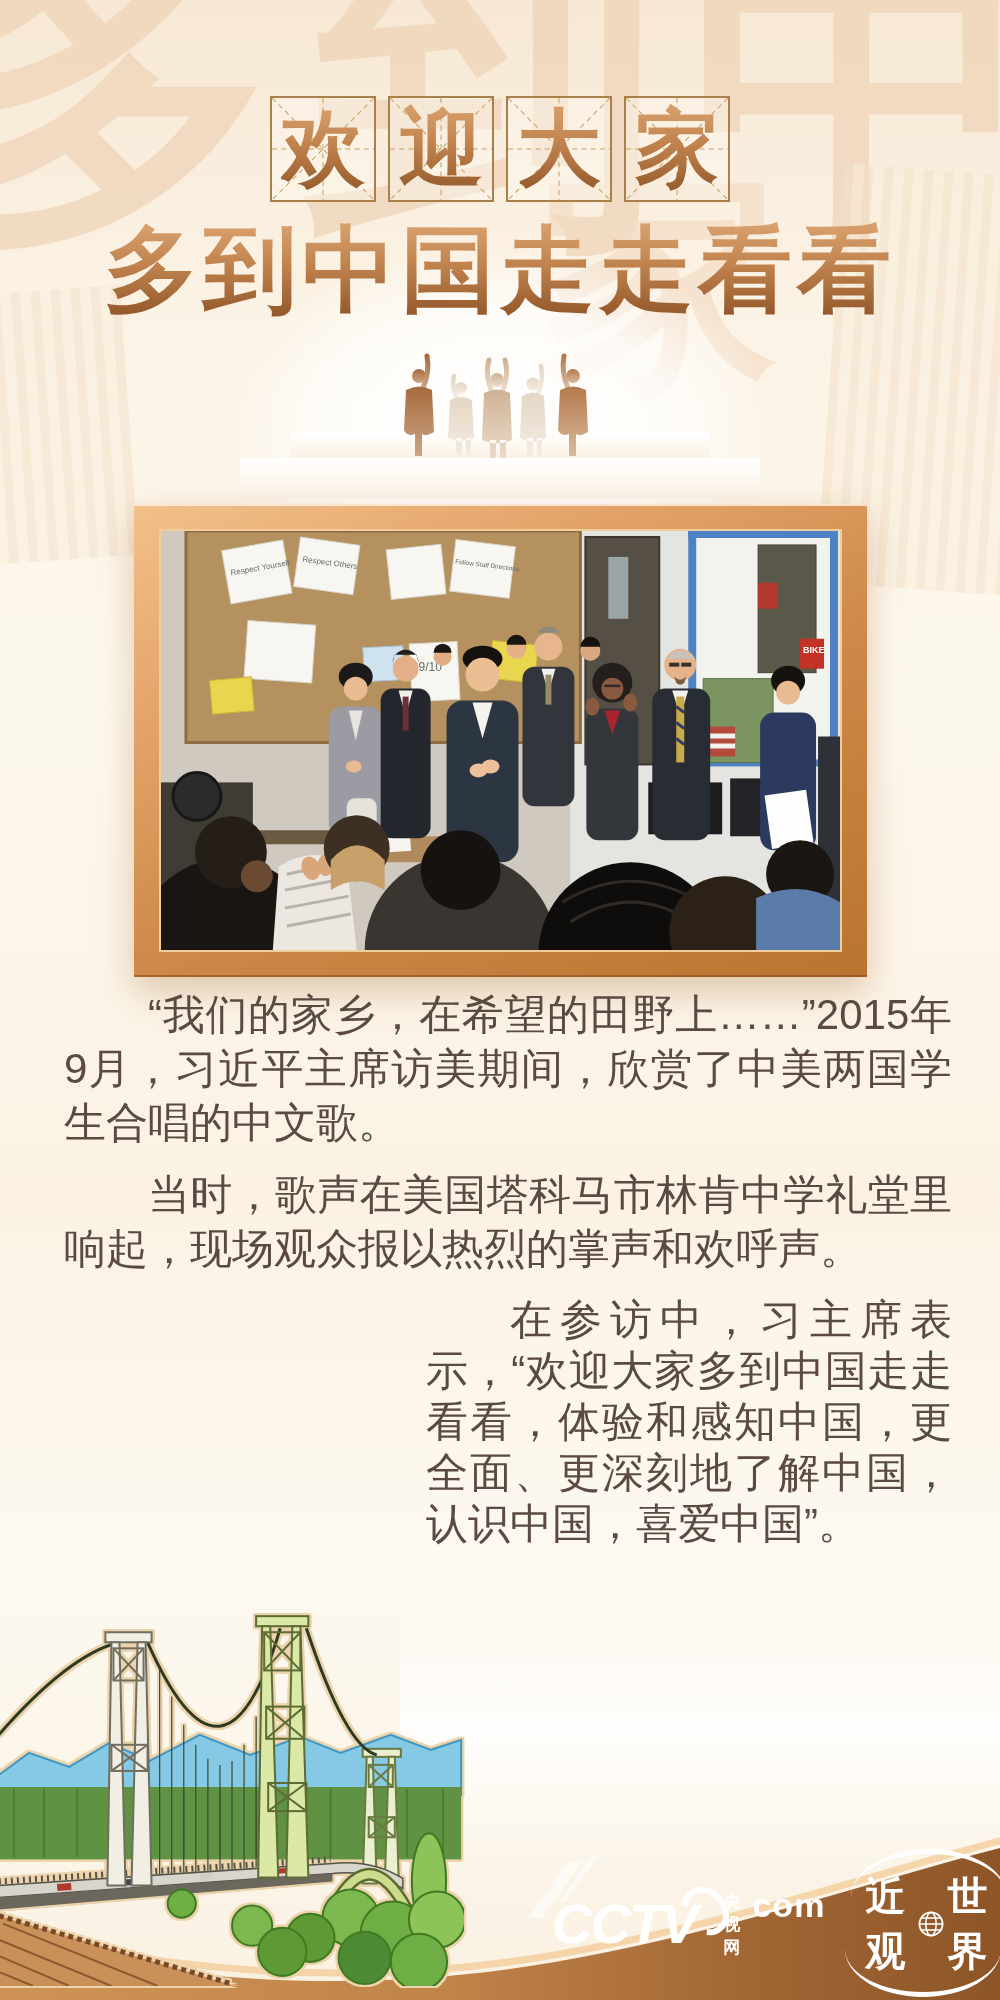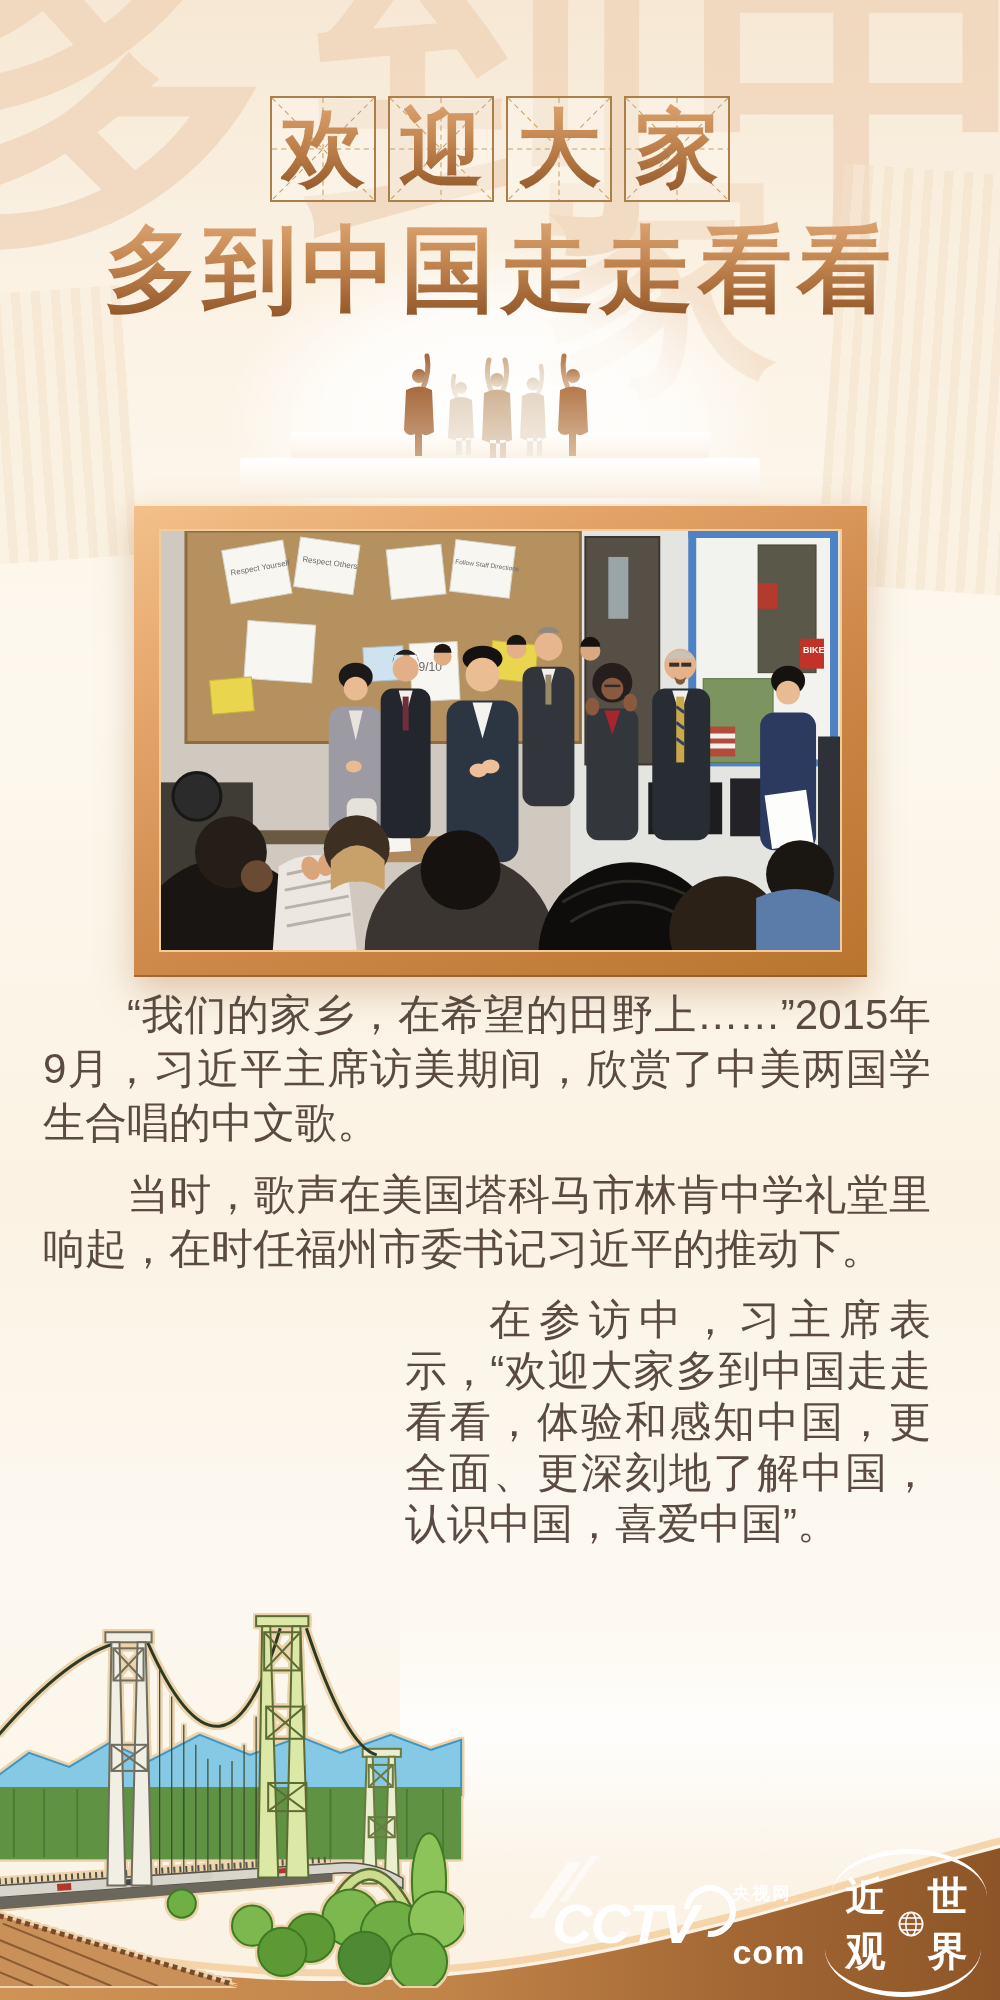--- a/index.html
+++ b/index.html
@@ -58,40 +58,40 @@
   
   .photo-frame { position:absolute; left:134px; top:504px; width:733px; height:473px; box-sizing:border-box;
     padding:25px; z-index:3;
     background:linear-gradient(155deg,#f3c08b 0%,#e3a368 28%,#cf8a4c 55%,#b9742f 100%);
     box-shadow:0 14px 34px rgba(170,110,55,.35), inset 0 2px 0 rgba(255,240,220,.85), inset 0 -2px 0 rgba(120,70,25,.5);
   }
   .photo { width:100%; height:100%; border:2px solid #f2cd9c; box-sizing:border-box; background:#cfc9bf; overflow:hidden; }
   .photo svg { display:block; width:100%; height:100%; }
 
   
-  .article { position:absolute; left:43px; top:988px; width:888px; z-index:3;
+  .article { position:absolute; left:64px; top:988px; width:888px; z-index:3;
     color:#5a4a42; font-size:42px; line-height:54px; text-align:justify; }
   .article p { margin:0 0 18px 0; text-indent:2em; }
   .article p.col-right { margin-left:362px; margin-top:4px; line-height:51px; }
 
   
   .bridge { position:absolute; left:-4px; top:1584px; width:468px; height:402px; z-index:5;
     filter:drop-shadow(2px 0 0 #ecd3ab) drop-shadow(-2px 0 0 #ecd3ab) drop-shadow(0 2px 0 #ecd3ab) drop-shadow(0 -2px 0 #ecd3ab); }
 
   
   .band { position:absolute; left:0; top:1790px; width:1000px; height:210px; z-index:4; }
   .footer-logos { position:absolute; left:552px; top:1886px; width:420px; height:76px; z-index:6;
     display:flex; align-items:center; gap:34px; color:#ffffff; }
   .cctv-logo { position:relative; display:flex; align-items:center; height:76px; }
   .cctv-word { font-size:56px; font-weight:900; font-style:italic; letter-spacing:-2px; line-height:44px; }
   .cctv-ring { position:relative; width:40px; height:40px; margin-left:-12px; margin-top:-26px;
     border:6px solid #ffffff; border-left-color:transparent; border-radius:50%; transform:rotate(-40deg); }
-  .cctv-right { display:flex; flex-direction:column; margin-left:-4px; }
+  .cctv-right { display:flex; flex-direction:row; margin-left:-4px; }
   .cctv-cn { font-size:17px; letter-spacing:3px; font-weight:700; }
-  .cctv-com { font-size:34px; font-weight:700; line-height:30px; letter-spacing:1px;margin-top:32px; }
+  .cctv-com { font-size:34px; font-weight:700; line-height:30px; letter-spacing:1px; }
   .world-logo { position:relative; display:flex; align-items:center; gap:2px; padding:10px 6px; }
   .world-logo::before { content:""; position:absolute; left:-8px; right:-4px; top:-10px; height:70%;
     border-top:5px solid #ffffff; border-radius:50%; }
   .world-logo::after { content:""; position:absolute; left:-14px; right:2px; bottom:-8px; height:70%;
     border-bottom:5px solid #ffffff; border-radius:50%; }
   .world-txt { font-size:40px; font-weight:900; letter-spacing:1px; }
   .globe { width:46px; height:46px; }
 </style>
 </head>
 <body>
@@ -345,21 +345,21 @@
           <circle cx="565" cy="402" r="56" fill="#2c2117"></circle>
           <circle cx="640" cy="344" r="34" fill="#1a1611"></circle>
           <path d="M596,368 Q640,348 680,372 L680,420 L596,420 Z" fill="#5b7ca8"></path>
         </g>
       </svg>
     </div>
   </div>
 
   <div class="article">
     <p>“我们的家乡，在希望的田野上……”2015年9月，习近平主席访美期间，欣赏了中美两国学生合唱的中文歌。</p>
-    <p>当时，歌声在美国塔科马市林肯中学礼堂里响起，在时任福州市委书记习近平的推动下。</p>
+    <p>当时，歌声在美国塔科马市林肯中学礼堂里响起，现场观众报以热烈的掌声和欢呼声。</p>
     <p class="col-right">在参访中，习主席表示，“欢迎大家多到中国走走看看，体验和感知中国，更全面、更深刻地了解中国，认识中国，喜爱中国”。</p>
   </div>
 
   <svg class="band" viewBox="0 0 1000 210" preserveAspectRatio="none">
     <defs>
       <linearGradient id="bandg" x1="0" y1="0" x2="1" y2="0">
         <stop offset="0" stop-color="#cf9257"></stop>
           <stop offset="0.45" stop-color="#c08348"></stop>
         <stop offset="0.75" stop-color="#a26634"></stop>
           <stop offset="1" stop-color="#8d5527"></stop>

